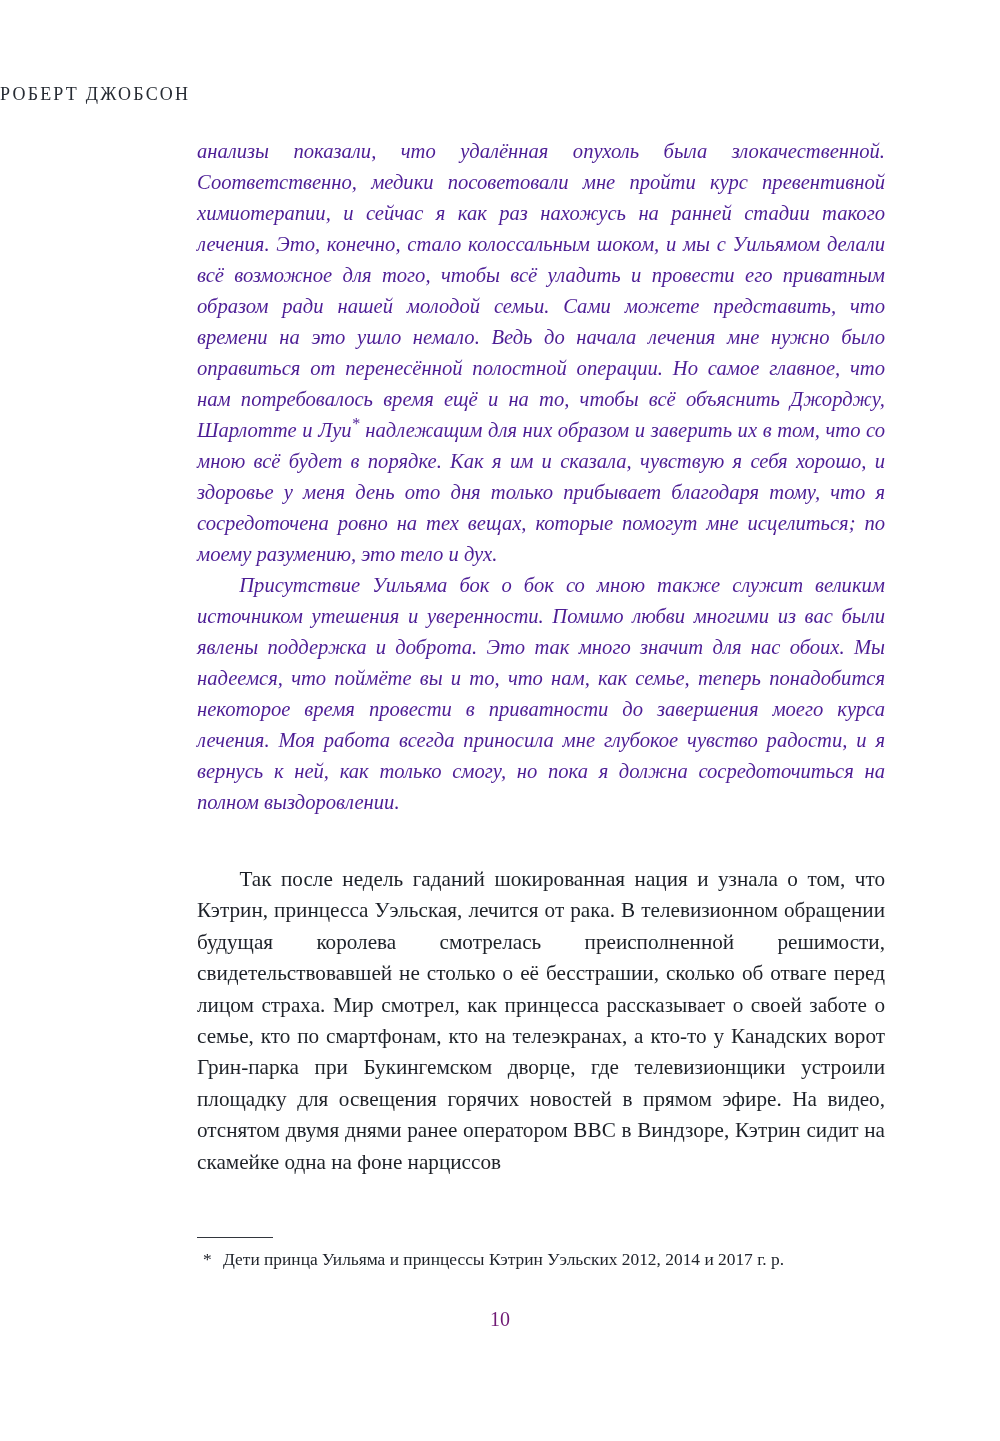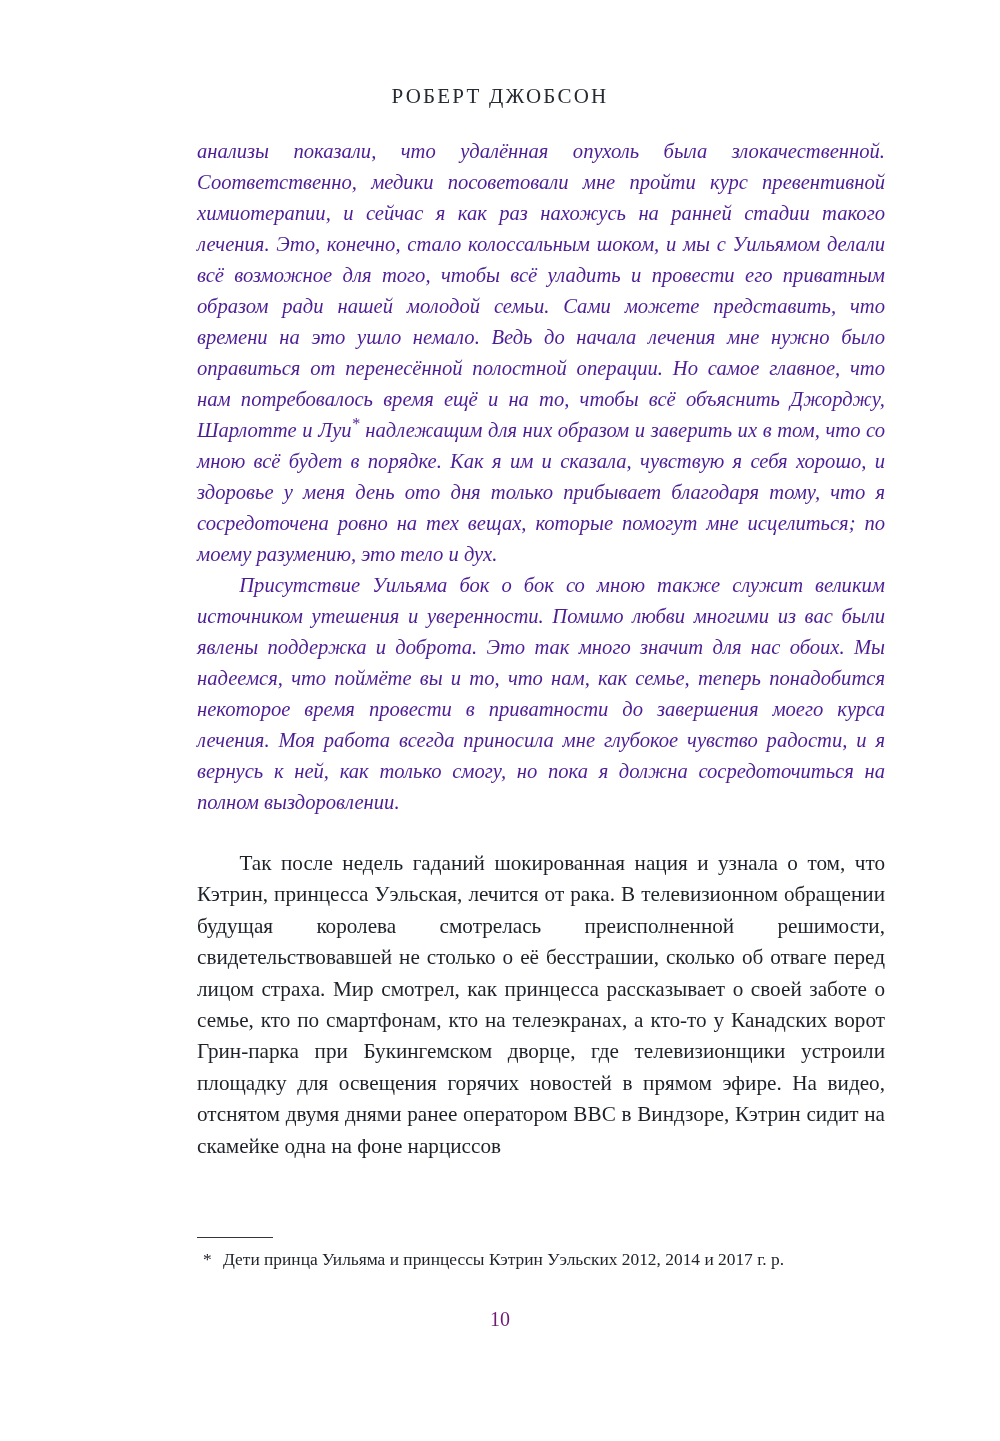--- a/index.html
+++ b/index.html
@@ -17,23 +17,23 @@
     box-sizing: border-box;
     overflow: hidden;
   }
 
   
   .running-head {
     position: absolute;
     top: 84px;
     left: 0;
     width: 1000px;
-    text-align: center;
+    text-align: left;
     font-family: "Liberation Serif", "DejaVu Serif", serif;
-    font-size: 21px;
+    font-size: 18px;
     letter-spacing: 2.2px;
     color: #262b33;
     white-space: nowrap;
   }
 
   
   .column {
     position: absolute;
     left: 197px;
     top: 136px;
@@ -54,21 +54,21 @@
   .block-quote p {
     margin: 0;
     text-indent: 0;
   }
 
   .block-quote p.indented {
     text-indent: 2.05em;
   }
 
   .body-text {
-    margin-top: 30px;
+    margin-top: 46px;
     font-family: "Liberation Serif", "DejaVu Serif", serif;
     font-style: normal;
     font-size: 21.2px;
     line-height: 31.4px;
     color: #1d2128;
     text-align: justify;
     text-justify: inter-word;
     hyphens: manual;
   }
 

